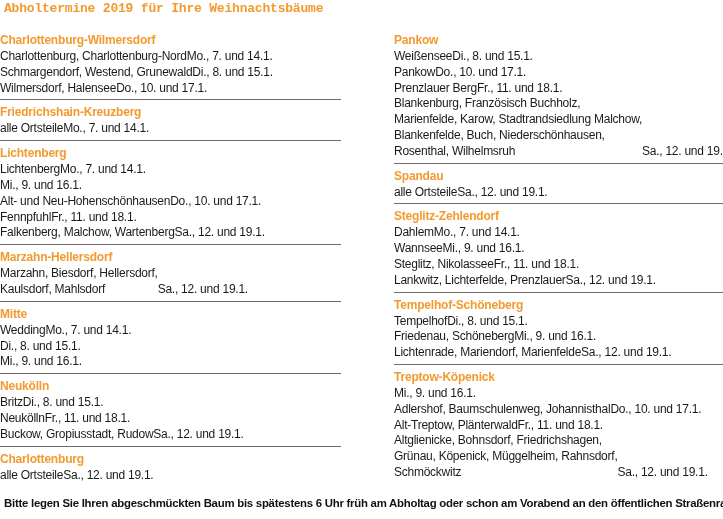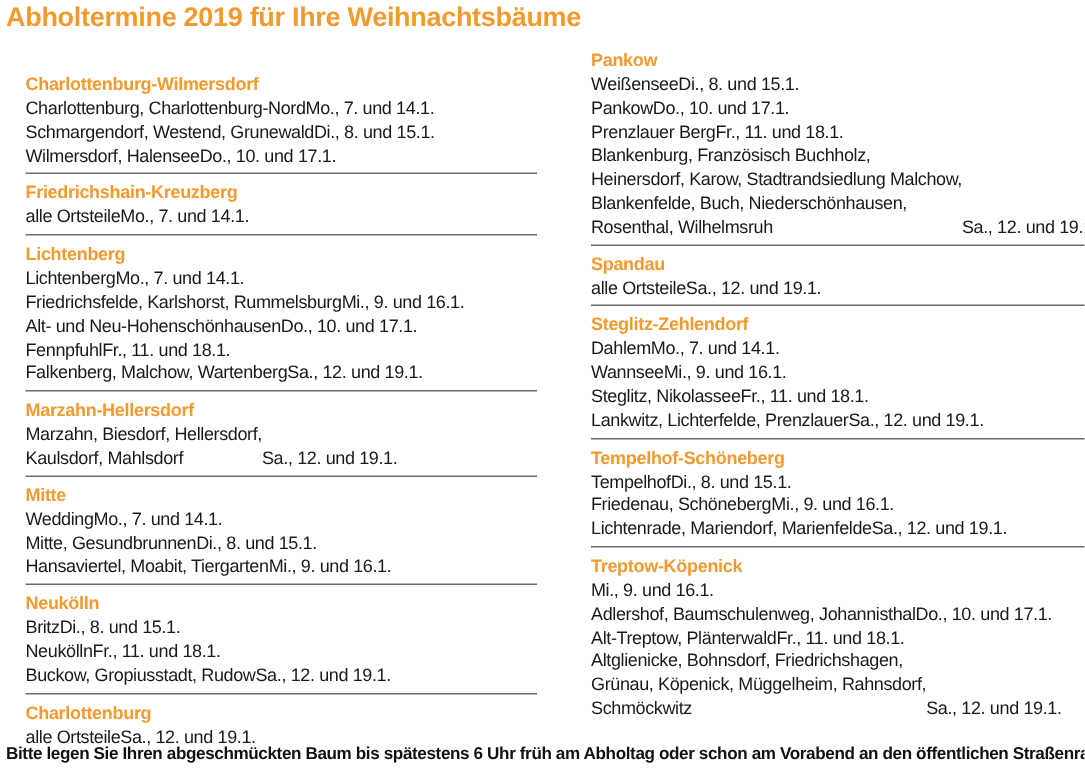--- a/index.html
+++ b/index.html
@@ -12,31 +12,32 @@
       height: 519px;
       position: relative;
       overflow: hidden;
       font-family: "Liberation Sans", "DejaVu Sans", sans-serif;
       color: #1a1a1a;
     }
     .title {
       position: absolute;
       left: 4px;
       top: 1px;
-      font-size: 18px;
+      font-size: 13px;
       font-weight: bold;
       color: #f39a2e;
       letter-spacing: -0.2px;
       white-space: nowrap;
+      font-family: Liberation Mono, monospace;
     }
     .col {
       position: absolute;
       top: 33px;
     }
-    .col-left { left: 17px; width: 341px; margin-top: 16px; }
+    .col-left { left: 0; width: 341px; }
     .col-right { left: 394px; width: 343px; }
 
     .section {
       padding-bottom: 3px;
       border-bottom: 1px solid #6b6b6b;
       margin-bottom: 5px;
     }
     .section.last {
       border-bottom: none;
     }
@@ -106,21 +107,20 @@
     </div>
   </div>
 
   <div class="section">
     <div class="district">Lichtenberg</div>
     <div class="row">
       <span class="places">Lichtenberg</span>
       <span class="date">Mo., 7. und 14.1.</span>
     </div>
     <div class="row">
-      <span class="places">Friedrichsfelde, Karlshorst, Rummelsburg</span>
       <span class="date">Mi., 9. und 16.1.</span>
     </div>
     <div class="row">
       <span class="places">Alt- und Neu-Hohenschönhausen</span>
       <span class="date">Do., 10. und 17.1.</span>
     </div>
     <div class="row">
       <span class="places">Fennpfuhl</span>
       <span class="date">Fr., 11. und 18.1.</span>
     </div>
@@ -139,25 +139,23 @@
     </div>
   </div>
 
   <div class="section">
     <div class="district">Mitte</div>
     <div class="row">
       <span class="places">Wedding</span>
       <span class="date">Mo., 7. und 14.1.</span>
     </div>
     <div class="row">
-      <span class="places">Mitte, Gesundbrunnen</span>
-      <span class="date">Di., 8. und 15.1.</span>
-    </div>
-    <div class="row">
-      <span class="places">Hansaviertel, Moabit, Tiergarten</span>
+      <span class="date">Di., 8. und 15.1.</span>
+    </div>
+    <div class="row">
       <span class="date">Mi., 9. und 16.1.</span>
     </div>
   </div>
 
   <div class="section">
     <div class="district">Neukölln</div>
     <div class="row">
       <span class="places">Britz</span>
       <span class="date">Di., 8. und 15.1.</span>
     </div>
@@ -191,21 +189,21 @@
     <div class="row">
       <span class="places">Pankow</span>
       <span class="date">Do., 10. und 17.1.</span>
     </div>
     <div class="row">
       <span class="places">Prenzlauer Berg</span>
       <span class="date">Fr., 11. und 18.1.</span>
     </div>
     <div class="row">
       <span class="places">Blankenburg, Französisch Buchholz,
-Heinersdorf, Karow, Stadtrandsiedlung Malchow,
+Marienfelde, Karow, Stadtrandsiedlung Malchow,
 Blankenfelde, Buch, Niederschönhausen,
 Rosenthal, Wilhelmsruh</span>
       <span class="date">Sa., 12. und 19.1.</span>
     </div>
   </div>
 
   <div class="section">
     <div class="district">Spandau</div>
     <div class="row">
       <span class="places">alle Ortsteile</span>

